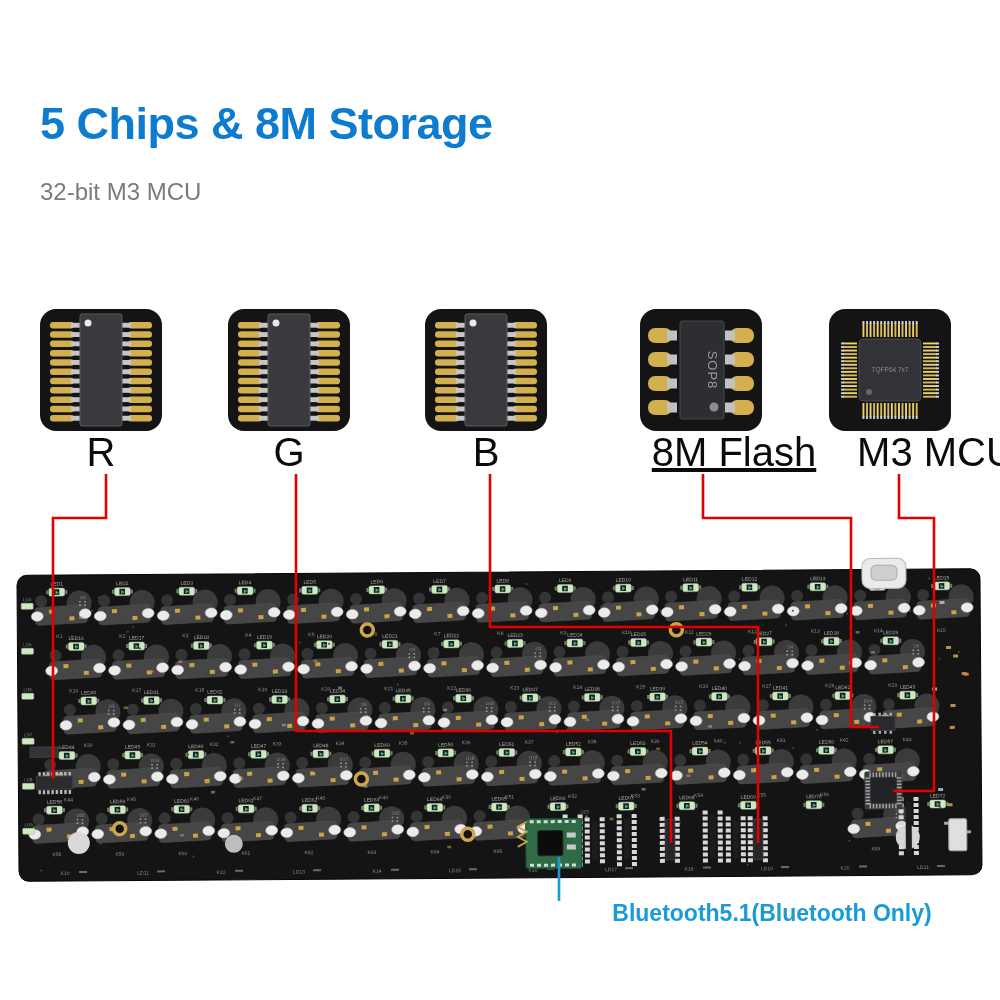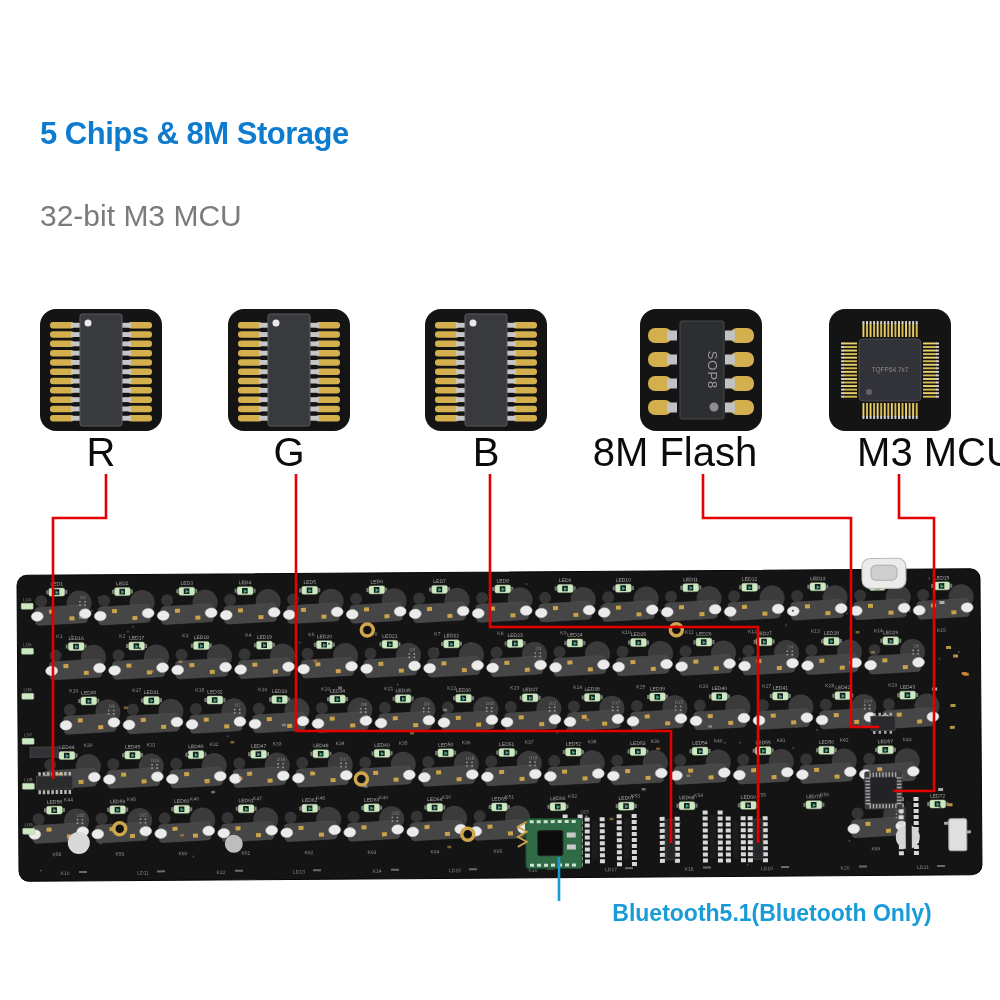--- a/index.html
+++ b/index.html
@@ -1,25 +1,25 @@
 <!DOCTYPE html>
 <html><head>
 <meta charset="utf-8">
 <style>
   html,body{margin:0;padding:0}
   body{
     width:1000px;height:1000px;position:relative;overflow:hidden;
     background:#ffffff;font-family:"Liberation Sans",sans-serif;
   }
   .title{
-    position:absolute;left:40px;top:95px;font-size:31px;font-weight:700;
+    position:absolute;left:40px;top:68px;font-size:45px;font-weight:700;
     letter-spacing:-0.5px;color:var(--accent,#0d7bce);white-space:nowrap;
   }
   .specs{position:absolute;left:40px;top:170px;color:var(--specgray,#7b7b7b);}
-  .spec-line{font-size:30px;line-height:43px;white-space:nowrap;margin-top:24px;}
+  .spec-line{font-size:24px;line-height:43px;white-space:nowrap;}
   .tile{position:absolute;width:122px;height:122px;}
   .tile svg{display:block}
   .chip-label{
     position:absolute;top:430px;font-size:40px;font-weight:500;color:#0b0b0b;
     transform:translateX(-50%);white-space:nowrap;
   }
   #scene{position:absolute;left:0;top:0;}
   .bt-label{
     position:absolute;top:900px;left:772px;transform:translateX(-50%);
     font-size:23px;font-weight:600;color:var(--btblue,#189bd7);white-space:nowrap;
@@ -1817,21 +1817,21 @@
         <rect x="85" y="69.5" width="10" height="10" fill="#c2c2c2"></rect>
         <rect x="8" y="91" width="24" height="15" rx="7" fill="#d4af4e"></rect>
         <rect x="27" y="93.5" width="10" height="10" fill="#c2c2c2"></rect>
         <rect x="90" y="91" width="24" height="15" rx="7" fill="#d4af4e"></rect>
         <rect x="85" y="93.5" width="10" height="10" fill="#c2c2c2"></rect>
         <rect x="40" y="12" width="44" height="98" rx="2" fill="#2d2e32" stroke="#47484d"></rect>
         <text transform="translate(68 61) rotate(90)" text-anchor="middle" font-size="13" fill="#9a9a9e" letter-spacing="1">SOP8</text>
         <circle cx="74" cy="98" r="4.5" fill="#8d8d91"></circle>
       </svg>
     </div>
-    <div class="chip-label" style="left: 675px;">8M Flash</div>
+    <div class="chip-label" style="left: 734px; text-decoration: underline;">8M Flash</div>
     <div class="tile" style="left: 829px; top: 309px;">
       <svg width="122" height="122">
         <rect x="0" y="0" width="122" height="122" rx="16" fill="#141414"></rect>
         <rect x="33.5" y="14" width="1.9" height="14" fill="#e9d36f"></rect>
         <rect x="33.5" y="12" width="1.9" height="3" fill="#d0d0d0"></rect>
         <rect x="33.5" y="94" width="1.9" height="14" fill="#e9d36f"></rect>
         <rect x="33.5" y="107" width="1.9" height="3" fill="#d0d0d0"></rect>
         <rect x="14" y="33.5" width="14" height="1.9" fill="#e9d36f"></rect>
         <rect x="12" y="33.5" width="3" height="1.9" fill="#d0d0d0"></rect>
         <rect x="94" y="33.5" width="14" height="1.9" fill="#e9d36f"></rect>

